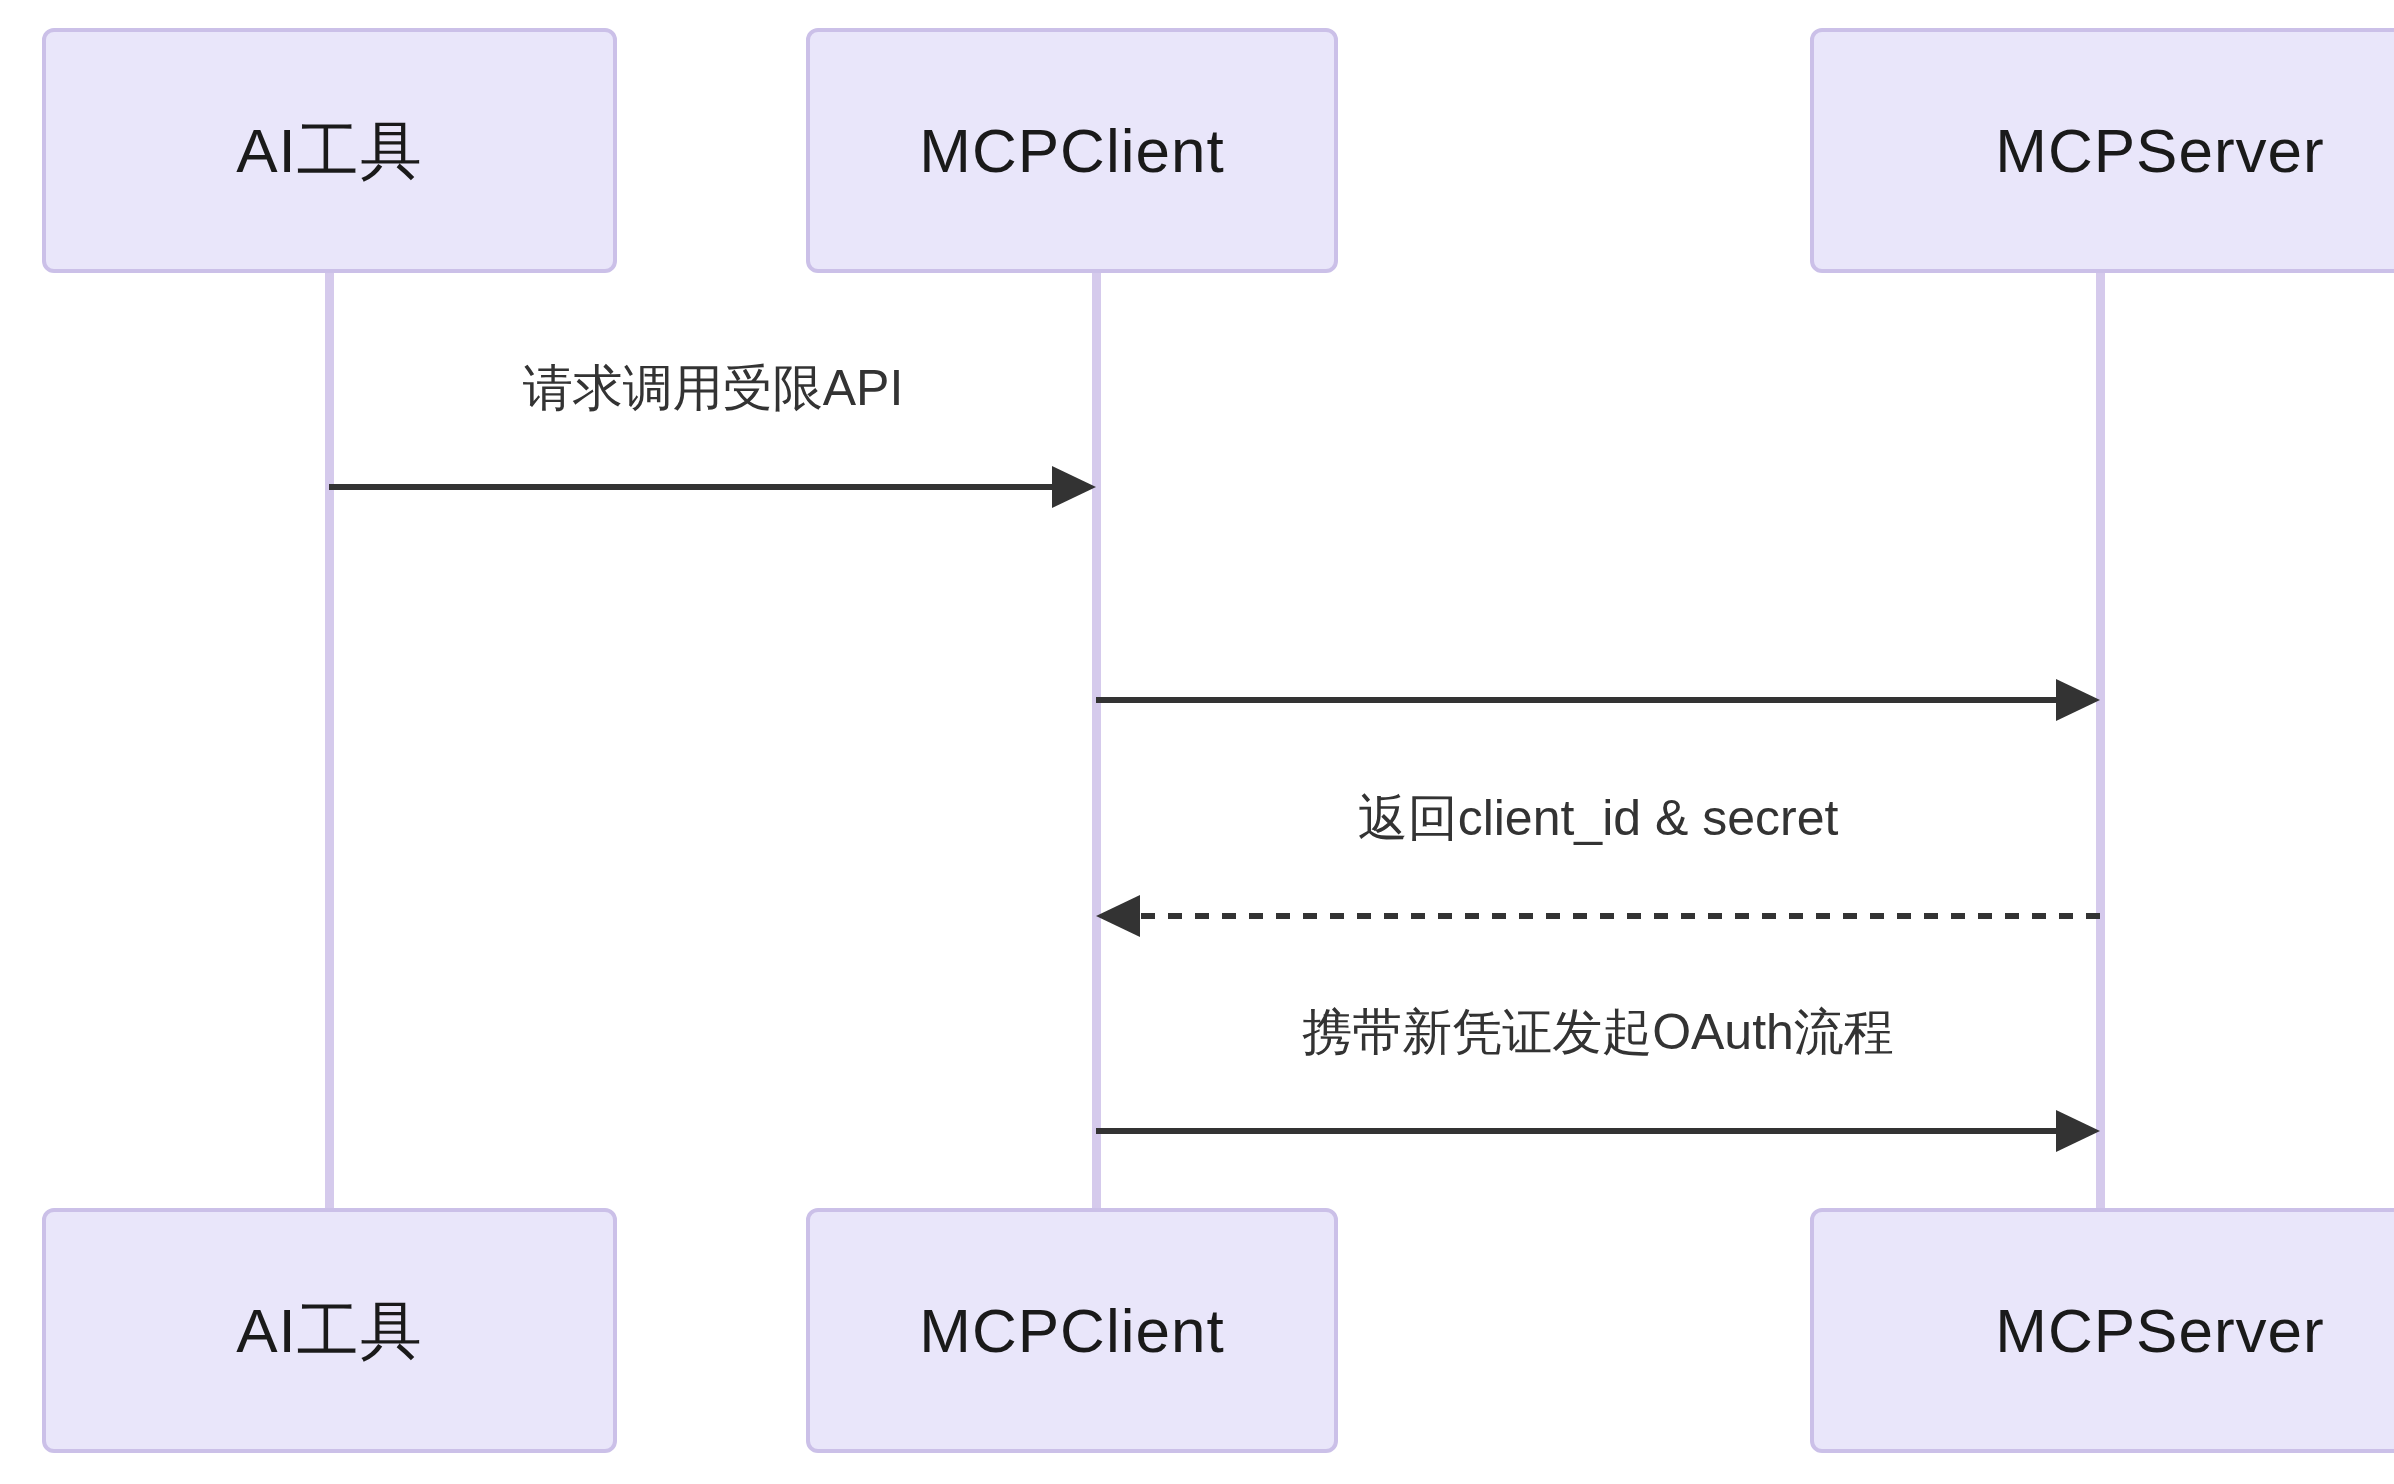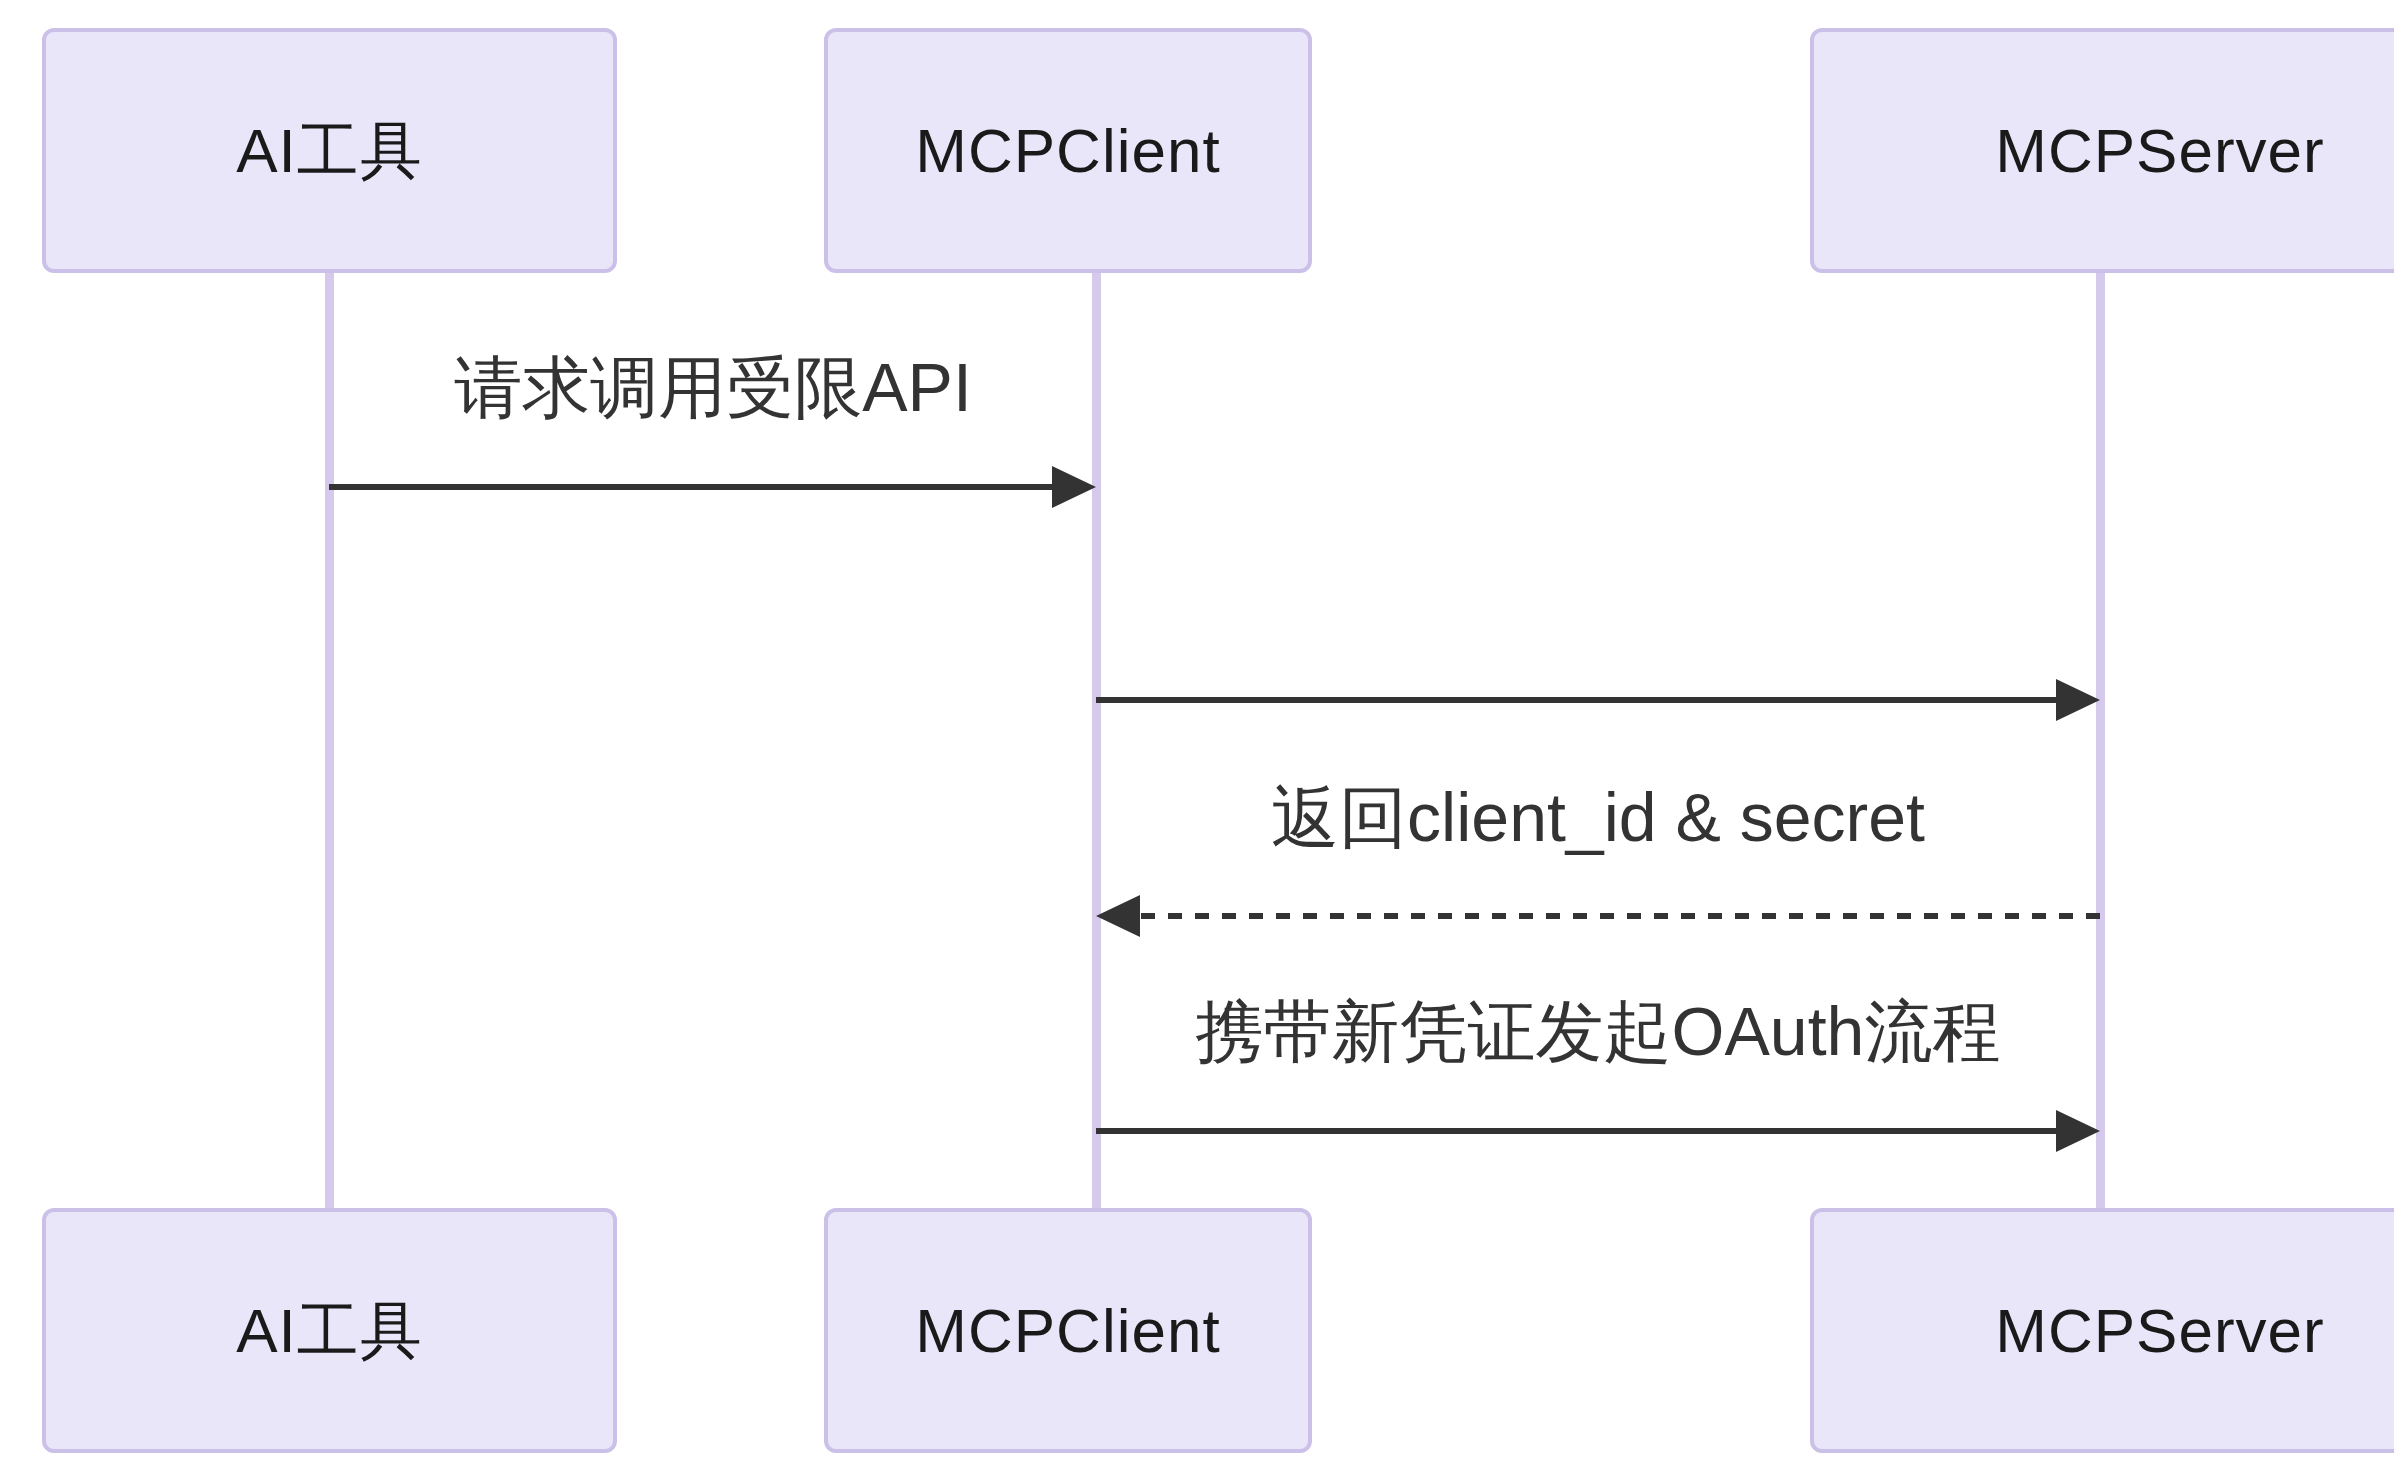--- a/index.html
+++ b/index.html
@@ -32,41 +32,41 @@
   .actor-box .actor-label {
     font-size: 62px;
     color: #1a1a1a;
     letter-spacing: 1px;
     white-space: nowrap;
   }
   .row-top .actor-box    { top: 28px; }
   .row-bottom .actor-box { top: 1208px; }
 
   .pos-a { left: 42px;   width: 575px; }
-  .pos-b { left: 824px;  width: 488px; }
+  .pos-b { left: 806px;  width: 532px; }
   .pos-c { left: 1810px; width: 700px; }
 
   
   .lifeline {
     position: absolute;
     top: 270px;
     height: 942px;
     width: 9px;
     background: #d5caec;
     z-index: 1;
   }
   .lifeline-a { left: 325px; }  
   .lifeline-b { left: 1092px; } 
   .lifeline-c { left: 2096px; } 
 
   
   .msg-label {
     position: absolute;
     transform: translate(-50%, -50%);
-    font-size: 68px;
+    font-size: 50px;
     color: #333333;
     white-space: nowrap;
     z-index: 4;
   }
   .msg-1 { left: 713px;  top: 388px; }
   .msg-2 { left: 1598px; top: 603px; }
   .msg-3 { left: 1598px; top: 818px; }
   .msg-4 { left: 1598px; top: 1032px; }
 
   

